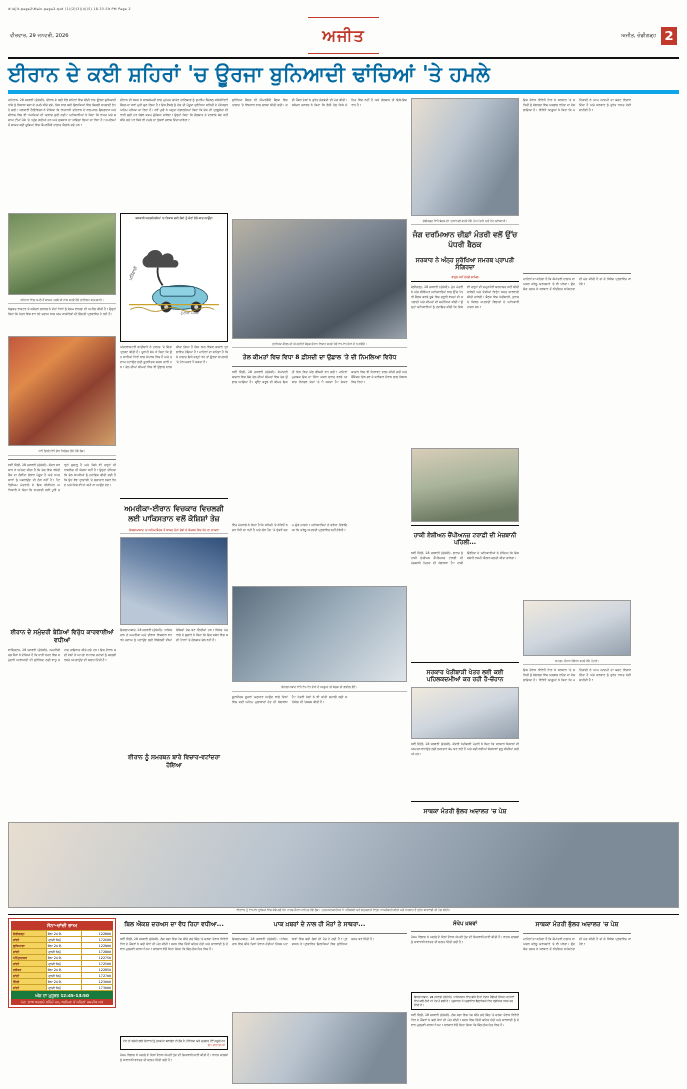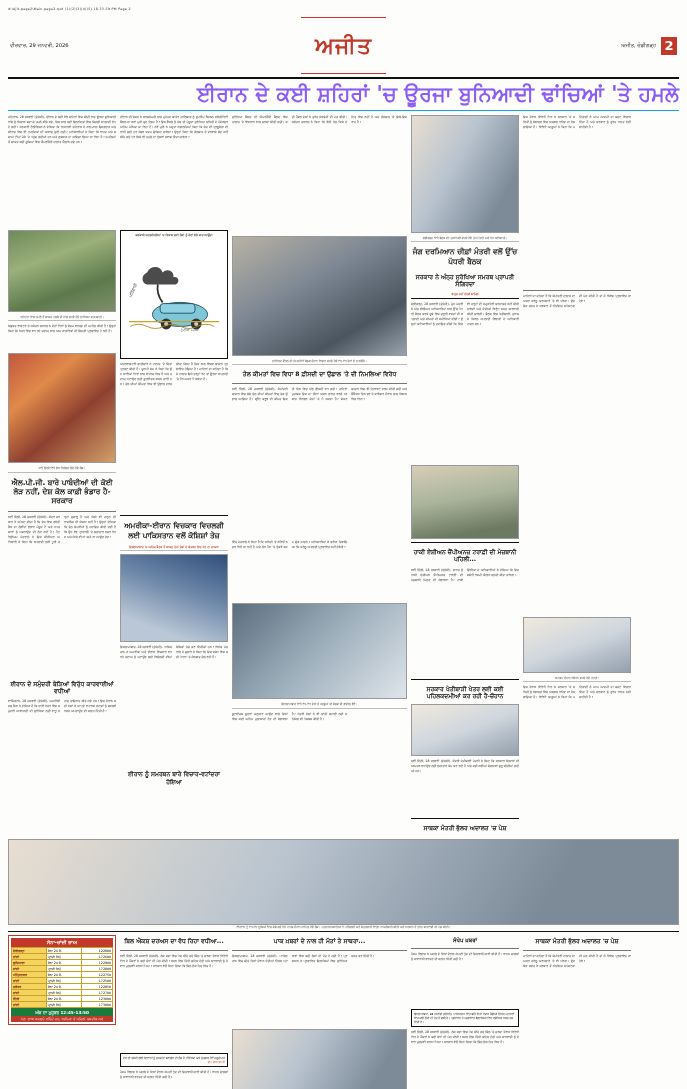--- a/index.html
+++ b/index.html
@@ -32,39 +32,39 @@
     border-bottom: 2px solid #111;
     padding: 2px 2px 3px 2px;
     margin-top: 2px;
   }
   .mast-left, .mast-right {
     font-size: 5.2px; color: #111; line-height: 1.5;
     width: 150px;
   }
   .mast-right { text-align: right; display:flex; align-items:center; justify-content:flex-end; gap:5px;}
   .mast-logo {
-    font-size: 22px; font-weight: bold; color: #c0392b;
+    font-size: 16px; font-weight: bold; color: #c0392b;
     letter-spacing: 1px;
     font-family: "DejaVu Sans", sans-serif;
     border-top: 1px solid #c0392b; border-bottom: 1px solid #c0392b;
-    padding: 15px 14px;
+    padding: 8px 14px;
   }
   .pagenum {
     background: #c0392b; color: #fff; font-size: 13px; font-weight: bold;
     width: 16px; height: 18px; display:flex; align-items:center; justify-content:center;
   }
   
   .lead-head {
-    text-align: right;
+    text-align: left;
     font-size: 20.5px;
     font-weight: bold;
-    color: #8b5cf6;
+    color: #0369a1;
     letter-spacing: .2px;
     padding: 4px 0 3px 0;
-    border-bottom: 1px solid #0ea5e9;
+    border-bottom: 4px solid #0ea5e9;
     line-height: 1.15;
   }
   .sub-head {
     text-align: center;
     font-size: 11.5px;
     font-weight: bold;
     color: #c0392b;
     padding: 4px 0 4px 0;
     border-bottom: 1px solid #111;
     line-height: 1.2;
@@ -165,21 +165,20 @@
 
   <div class="cols">
 
     <div class="col c1">
       <div class="txt" style="height:112px">ਤਹਿਰਾਨ, 28 ਜਨਵਰੀ (ਏਜੰਸੀ)- ਈਰਾਨ ਦੇ ਕਈ ਵੱਡੇ ਸ਼ਹਿਰਾਂ ਵਿਚ ਬੀਤੀ ਰਾਤ ਊਰਜਾ ਬੁਨਿਆਦੀ ਢਾਂਚੇ ਨੂੰ ਨਿਸ਼ਾਨਾ ਬਣਾ ਕੇ ਹਮਲੇ ਕੀਤੇ ਗਏ, ਜਿਸ ਨਾਲ ਕਈ ਇਲਾਕਿਆਂ ਵਿਚ ਬਿਜਲੀ ਸਪਲਾਈ ਠੱਪ ਹੋ ਗਈ। ਸਰਕਾਰੀ ਟੈਲੀਵਿਜ਼ਨ ਨੇ ਦੱਸਿਆ ਕਿ ਰਾਜਧਾਨੀ ਤਹਿਰਾਨ ਦੇ ਨਾਲ-ਨਾਲ ਇਸਫ਼ਹਾਨ ਅਤੇ ਸ਼ੀਰਾਜ਼ ਵਿਚ ਵੀ ਧਮਾਕਿਆਂ ਦੀ ਆਵਾਜ਼ ਸੁਣੀ ਗਈ। ਅਧਿਕਾਰੀਆਂ ਨੇ ਕਿਹਾ ਕਿ ਰਾਹਤ ਅਤੇ ਬਚਾਅ ਟੀਮਾਂ ਮੌਕੇ 'ਤੇ ਪਹੁੰਚ ਗਈਆਂ ਹਨ ਅਤੇ ਨੁਕਸਾਨ ਦਾ ਜਾਇਜ਼ਾ ਲਿਆ ਜਾ ਰਿਹਾ ਹੈ। ਹਮਲਿਆਂ ਤੋਂ ਬਾਅਦ ਕਈ ਸੂਬਿਆਂ ਵਿਚ ਐਮਰਜੈਂਸੀ ਹਾਲਾਤ ਐਲਾਨੇ ਗਏ ਹਨ।</div>
       <div class="photo ph-a" style="height:82px"></div>
       <div class="cap">ਤਹਿਰਾਨ ਵਿਚ ਹਮਲੇ ਤੋਂ ਬਾਅਦ ਮਲਬੇ ਦੀ ਜਾਂਚ ਕਰਦੇ ਹੋਏ ਸੁਰੱਖਿਆ ਕਰਮਚਾਰੀ।</div>
       <div class="txt" style="height:26px">ਸੰਯੁਕਤ ਰਾਸ਼ਟਰ ਦੇ ਸਕੱਤਰ ਜਨਰਲ ਨੇ ਦੋਹਾਂ ਧਿਰਾਂ ਨੂੰ ਸੰਜਮ ਵਰਤਣ ਦੀ ਅਪੀਲ ਕੀਤੀ ਹੈ। ਉਨ੍ਹਾਂ ਕਿਹਾ ਕਿ ਖੇਤਰ ਵਿਚ ਵਧ ਰਹੇ ਤਣਾਅ ਨਾਲ ਆਮ ਨਾਗਰਿਕਾਂ ਦੀ ਜ਼ਿੰਦਗੀ ਪ੍ਰਭਾਵਿਤ ਹੋ ਰਹੀ ਹੈ।</div>
       <div class="photo ph-c" style="height:110px"></div>
       <div class="cap">ਨਵੀਂ ਦਿੱਲੀ ਵਿਖੇ ਗੈਸ ਸਿਲੰਡਰ ਲੈਂਦੇ ਹੋਏ ਲੋਕ।</div>
-      <div class="hl">ਐਲ.ਪੀ.ਜੀ. ਬਾਰੇ ਪਾਬੰਦੀਆਂ ਦੀ ਕੋਈ ਲੋੜ ਨਹੀਂ, ਦੇਸ਼ ਕੋਲ ਕਾਫ਼ੀ ਭੰਡਾਰ ਹੈ-ਸਰਕਾਰ</div>
       <div class="rule-thin"></div>
       <div class="txt twocol" style="height:160px">ਨਵੀਂ ਦਿੱਲੀ, 28 ਜਨਵਰੀ (ਏਜੰਸੀ)- ਕੇਂਦਰ ਸਰਕਾਰ ਨੇ ਸਪੱਸ਼ਟ ਕੀਤਾ ਹੈ ਕਿ ਦੇਸ਼ ਵਿਚ ਰਸੋਈ ਗੈਸ ਦਾ ਲੋੜੀਂਦਾ ਭੰਡਾਰ ਮੌਜੂਦ ਹੈ ਅਤੇ ਖਪਤਕਾਰਾਂ ਨੂੰ ਘਬਰਾਉਣ ਦੀ ਲੋੜ ਨਹੀਂ ਹੈ। ਪੈਟਰੋਲੀਅਮ ਮੰਤਰਾਲੇ ਦੇ ਇਕ ਸੀਨੀਅਰ ਅਧਿਕਾਰੀ ਨੇ ਕਿਹਾ ਕਿ ਸਪਲਾਈ ਲੜੀ ਪੂਰੀ ਤਰ੍ਹਾਂ ਸੁਚਾਰੂ ਹੈ ਅਤੇ ਕਿਸੇ ਵੀ ਤਰ੍ਹਾਂ ਦੀ ਰਾਸ਼ਨਿੰਗ ਦੀ ਯੋਜਨਾ ਨਹੀਂ ਹੈ। ਉਨ੍ਹਾਂ ਦੱਸਿਆ ਕਿ ਤੇਲ ਕੰਪਨੀਆਂ ਨੂੰ ਹਦਾਇਤ ਕੀਤੀ ਗਈ ਹੈ ਕਿ ਉਹ ਵੰਡ ਪ੍ਰਣਾਲੀ 'ਤੇ ਲਗਾਤਾਰ ਨਜ਼ਰ ਰੱਖਣ ਅਤੇ ਕਿਸੇ ਵੀ ਥਾਂ ਕਮੀ ਨਾ ਆਉਣ ਦੇਣ।</div>
       <div class="hl hl-sm">ਈਰਾਨ ਦੇ ਸਮੁੰਦਰੀ ਬੇੜਿਆਂ ਵਿਰੁੱਧ ਕਾਰਵਾਈਆਂ ਵਧੀਆਂ</div>
       <div class="txt twocol" style="height:48px">ਵਾਸ਼ਿੰਗਟਨ, 28 ਜਨਵਰੀ (ਏਜੰਸੀ)- ਅਮਰੀਕੀ ਜਲ ਸੈਨਾ ਨੇ ਦੱਸਿਆ ਹੈ ਕਿ ਖਾੜੀ ਖੇਤਰ ਵਿਚ ਸਮੁੰਦਰੀ ਆਵਾਜਾਈ ਦੀ ਸੁਰੱਖਿਆ ਲਈ ਵਾਧੂ ਜਹਾਜ਼ ਤਾਇਨਾਤ ਕੀਤੇ ਗਏ ਹਨ। ਇਸ ਦੌਰਾਨ ਕਈ ਦੇਸ਼ਾਂ ਨੇ ਆਪਣੇ ਵਪਾਰਕ ਜਹਾਜ਼ਾਂ ਨੂੰ ਬਦਲਵੇਂ ਰਸਤੇ ਅਪਣਾਉਣ ਦੀ ਸਲਾਹ ਦਿੱਤੀ ਹੈ।</div>
     </div>
 
     <div class="col c2">
       <div class="txt" style="height:112px">ਈਰਾਨ ਦੀ ਸੰਸਦ ਨੇ ਸਰਬਸੰਮਤੀ ਨਾਲ ਮੁਹੰਮਦ ਬਾਘੇਰ ਗ਼ਾਲਿਬਾਫ਼ ਨੂੰ ਸੁਪਰੀਮ ਨੈਸ਼ਨਲ ਸਕਿਓਰਿਟੀ ਕੌਂਸਲ ਦਾ ਨਵਾਂ ਮੁਖੀ ਚੁਣ ਲਿਆ ਹੈ। ਇਸ ਫ਼ੈਸਲੇ ਨੂੰ ਦੇਸ਼ ਦੀ ਮੌਜੂਦਾ ਸੁਰੱਖਿਆ ਸਥਿਤੀ ਦੇ ਮੱਦੇਨਜ਼ਰ ਅਹਿਮ ਮੰਨਿਆ ਜਾ ਰਿਹਾ ਹੈ। ਨਵੇਂ ਮੁਖੀ ਨੇ ਅਹੁਦਾ ਸੰਭਾਲਦਿਆਂ ਕਿਹਾ ਕਿ ਦੇਸ਼ ਦੀ ਪ੍ਰਭੂਸੱਤਾ ਦੀ ਰਾਖੀ ਲਈ ਹਰ ਸੰਭਵ ਕਦਮ ਚੁੱਕਿਆ ਜਾਵੇਗਾ। ਉਨ੍ਹਾਂ ਕਿਹਾ ਕਿ ਗੱਲਬਾਤ ਦੇ ਦਰਵਾਜ਼ੇ ਬੰਦ ਨਹੀਂ ਕੀਤੇ ਗਏ ਪਰ ਕਿਸੇ ਵੀ ਹਮਲੇ ਦਾ ਢੁੱਕਵਾਂ ਜਵਾਬ ਦਿੱਤਾ ਜਾਵੇਗਾ।</div>
 
       <div class="boxed">

